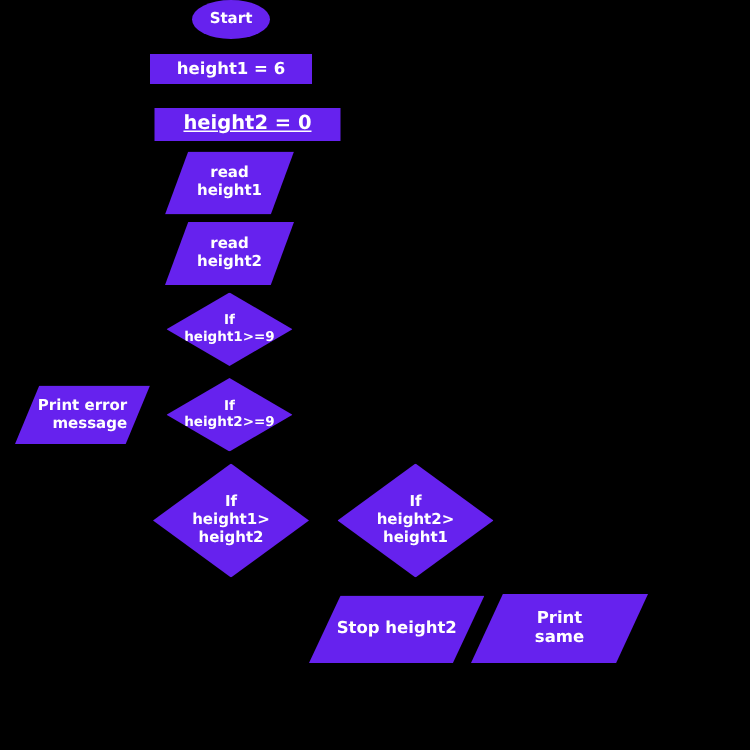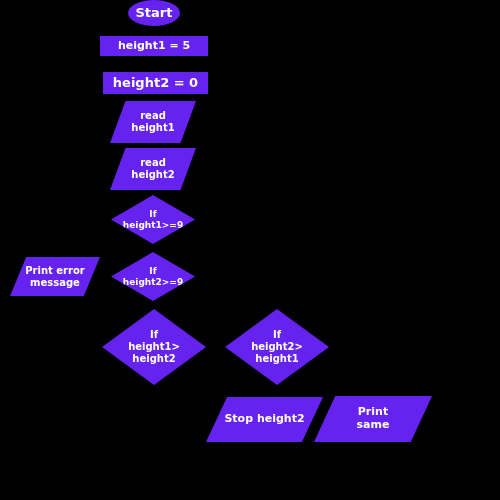--- a/index.html
+++ b/index.html
@@ -52,30 +52,30 @@
   }
   .lbl {
     display: block;
     pointer-events: none;
   }
 </style>
 </head>
 <body>
 
 <div id="canvas" style="background: rgb(0, 0, 0);">
-    <div class="node shape-terminator" style="left: 128px; top: 0px; width: 52px; height: 26px; background: rgb(102, 34, 238);"><span class="lbl" style="font-size: 13px; color: rgb(255, 255, 255); text-align: right;">Start</span></div>
-    <div class="node shape-process" style="left: 100px; top: 36px; width: 108px; height: 20px; background: rgb(102, 34, 238);"><span class="lbl" style="font-size: 11px; color: rgb(255, 255, 255);">height1 = 5</span></div>
-    <div class="node shape-process" style="left: 103px; top: 72px; width: 105px; height: 22px; background: rgb(102, 34, 238);"><span class="lbl" style="font-size: 13px; color: rgb(255, 255, 255);">height2 = 0</span></div>
+    <div class="node shape-terminator" style="left: 128px; top: 0px; width: 52px; height: 26px; background: rgb(102, 34, 238);"><span class="lbl" style="font-size: 10px; color: rgb(255, 255, 255); text-align: right;">Start</span></div>
+    <div class="node shape-process" style="left: 100px; top: 36px; width: 108px; height: 20px; background: rgb(102, 34, 238);"><span class="lbl" style="font-size: 11px; color: rgb(255, 255, 255);">height1 = 6</span></div>
+    <div class="node shape-process" style="left: 103px; top: 72px; width: 124px; height: 22px; background: rgb(102, 34, 238); text-decoration: underline;"><span class="lbl" style="font-size: 13px; color: rgb(255, 255, 255);">height2 = 0</span></div>
     <div class="node shape-io" style="left: 110px; top: 101px; width: 86px; height: 42px; background: rgb(102, 34, 238);"><span class="lbl" style="font-size: 10px; color: rgb(255, 255, 255);">read
 height1</span></div>
     <div class="node shape-io" style="left: 110px; top: 148px; width: 86px; height: 42px; background: rgb(102, 34, 238);"><span class="lbl" style="font-size: 10px; color: rgb(255, 255, 255);">read
 height2</span></div>
     <div class="node shape-decision" style="left: 111px; top: 195px; width: 84px; height: 49px; background: rgb(102, 34, 238);"><span class="lbl" style="font-size: 9px; color: rgb(255, 255, 255);">If
 height1&gt;=9</span></div>
-    <div class="node shape-io" style="left: 10px; top: 257px; width: 90px; height: 39px; background: rgb(102, 34, 238);"><span class="lbl" style="font-size: 10px; color: rgb(255, 255, 255);">Print error
+    <div class="node shape-io" style="left: 10px; top: 257px; width: 90px; height: 39px; background: rgb(102, 34, 238);"><span class="lbl" style="font-size: 10px; color: rgb(255, 255, 255); text-align: right;">Print error
 message</span></div>
     <div class="node shape-decision" style="left: 111px; top: 252px; width: 84px; height: 49px; background: rgb(102, 34, 238);"><span class="lbl" style="font-size: 9px; color: rgb(255, 255, 255);">If
 height2&gt;=9</span></div>
     <div class="node shape-decision" style="left: 102px; top: 309px; width: 104px; height: 76px; background: rgb(102, 34, 238);"><span class="lbl" style="font-size: 10px; color: rgb(255, 255, 255);">If
 height1&gt;
 height2</span></div>
     <div class="node shape-decision" style="left: 225px; top: 309px; width: 104px; height: 76px; background: rgb(102, 34, 238);"><span class="lbl" style="font-size: 10px; color: rgb(255, 255, 255);">If
 height2&gt;
 height1</span></div>
     <div class="node shape-io" style="left: 206px; top: 397px; width: 117px; height: 45px; background: rgb(102, 34, 238);"><span class="lbl" style="font-size: 11px; color: rgb(255, 255, 255);">Stop height2</span></div>

